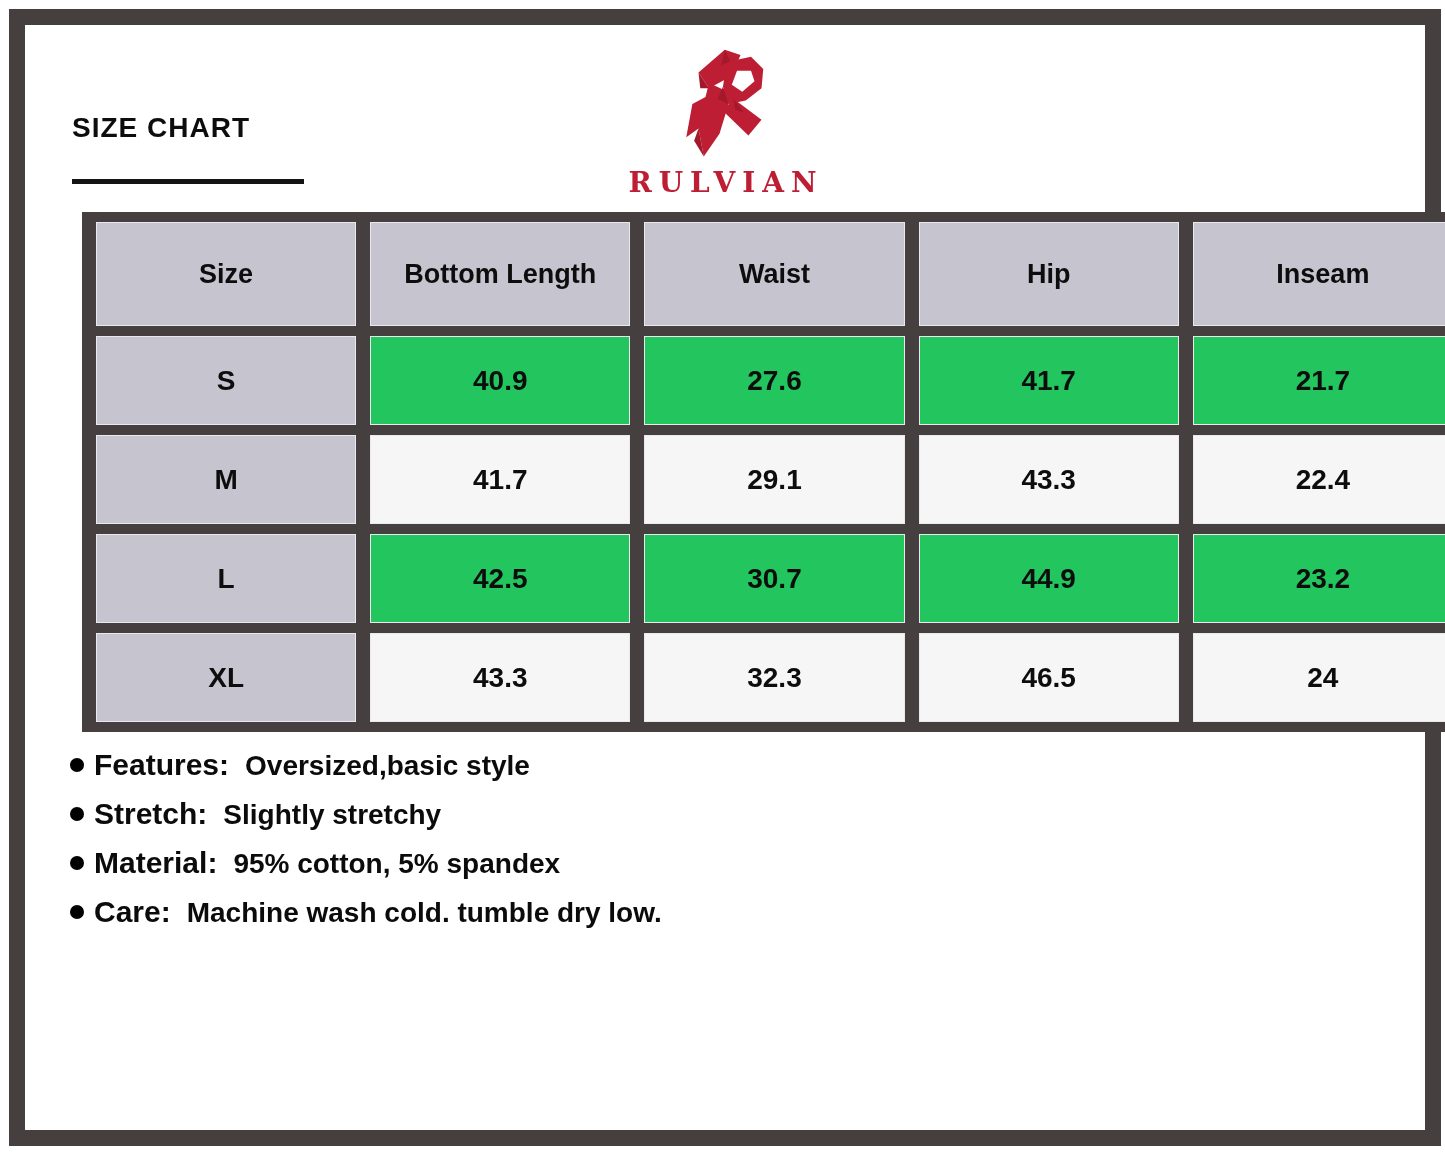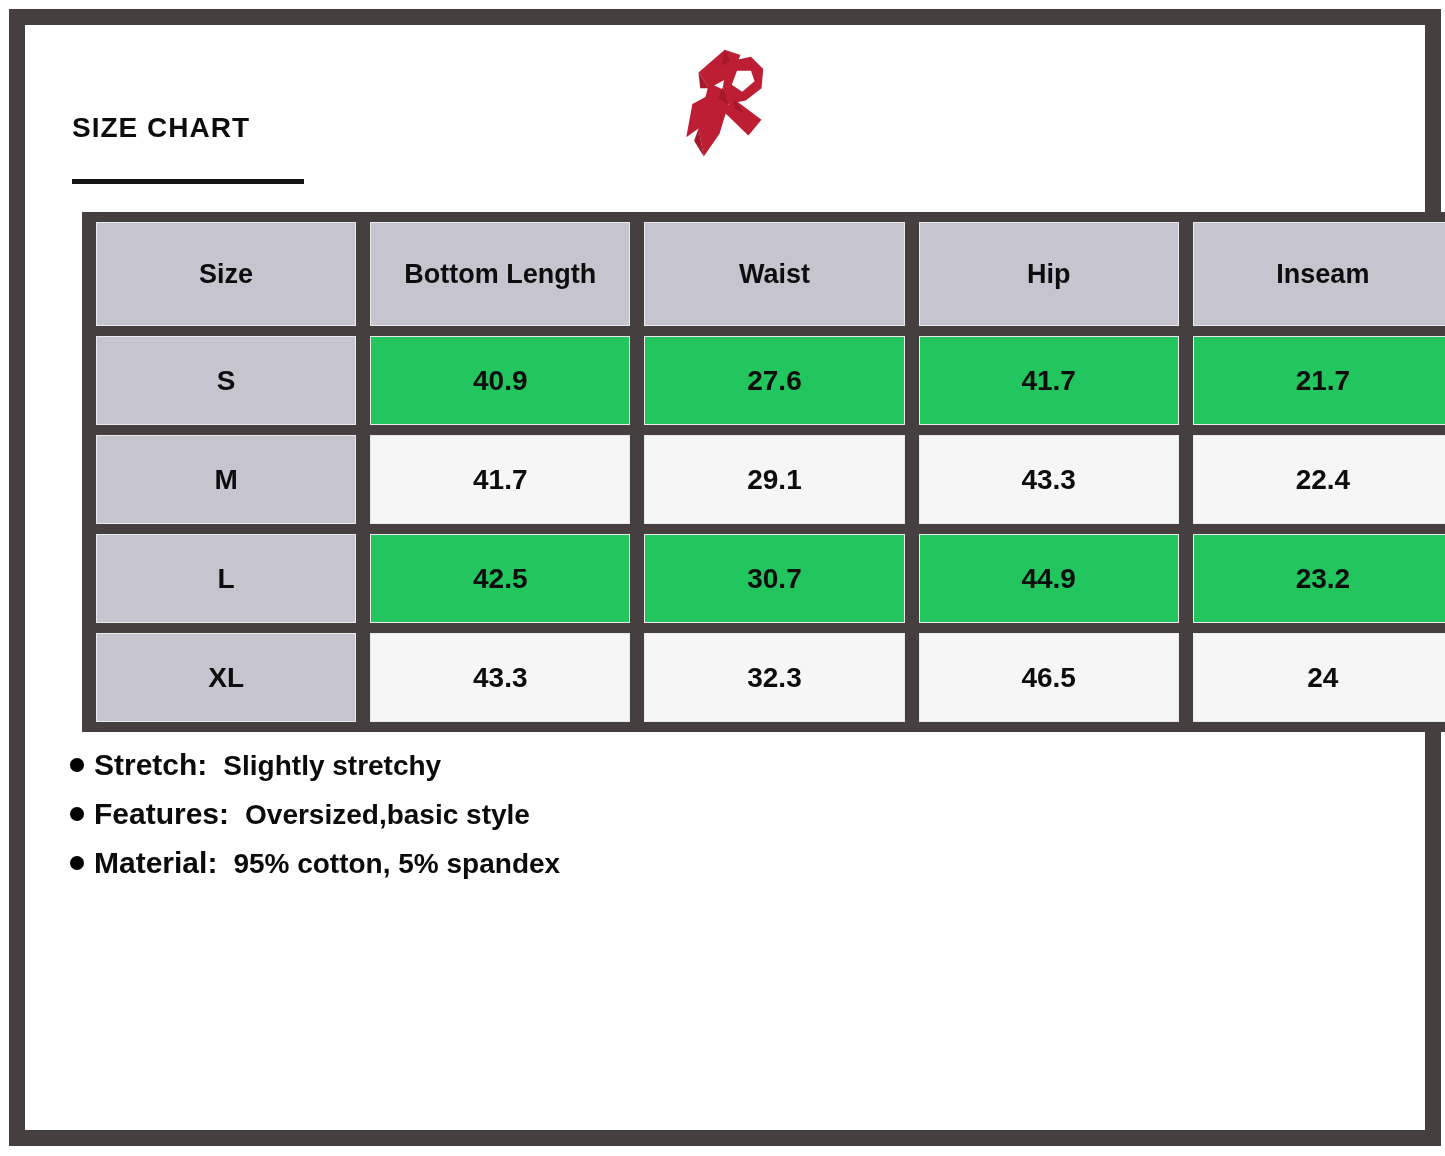--- a/index.html
+++ b/index.html
@@ -92,20 +92,21 @@
     </g>
     <g fill="#A3182A">
       <polygon points="58,2 54,20 64,15"></polygon>
       <polygon points="28,28 40,46 30,46"></polygon>
       <polygon points="34,124 28,92 23,106"></polygon>
       <polygon points="56,44 62,64 50,58"></polygon>
       <polygon points="68,58 80,74 70,70"></polygon>
     </g>
     <polygon points="72,26 88,26 92,38 78,50 66,42" fill="#ffffff"></polygon>
   </svg>
+  <div class="wordmark">RULVIAN</div>
 </div>
 
 <table class="size-table">
   <thead>
     <tr>
       <th>Size</th>
       <th>Bottom Length</th>
       <th>Waist</th>
       <th>Hip</th>
       <th>Inseam</th>
@@ -139,26 +140,31 @@
       <td>32.3</td>
       <td>46.5</td>
       <td>24</td>
     </tr>
   </tbody>
 </table>
 
 <div class="details">
   <div class="detail-item">
     <span class="bullet"></span>
-    <span class="detail-label">Stretch:</span>
-    <span class="detail-value">Slightly stretchy</span>
+    <span class="detail-label">Features:</span>
+    <span class="detail-value">Oversized,basic style</span>
   </div>
   <div class="detail-item">
     <span class="bullet"></span>
-    <span class="detail-label">Features:</span>
-    <span class="detail-value">Oversized,basic style</span>
+    <span class="detail-label">Stretch:</span>
+    <span class="detail-value">Slightly stretchy</span>
   </div>
   <div class="detail-item">
     <span class="bullet"></span>
     <span class="detail-label">Material:</span>
     <span class="detail-value">95% cotton, 5% spandex</span>
   </div>
+  <div class="detail-item">
+    <span class="bullet"></span>
+    <span class="detail-label">Care:</span>
+    <span class="detail-value">Machine wash cold. tumble dry low.</span>
+  </div>
 </div>
 
 </body></html>

